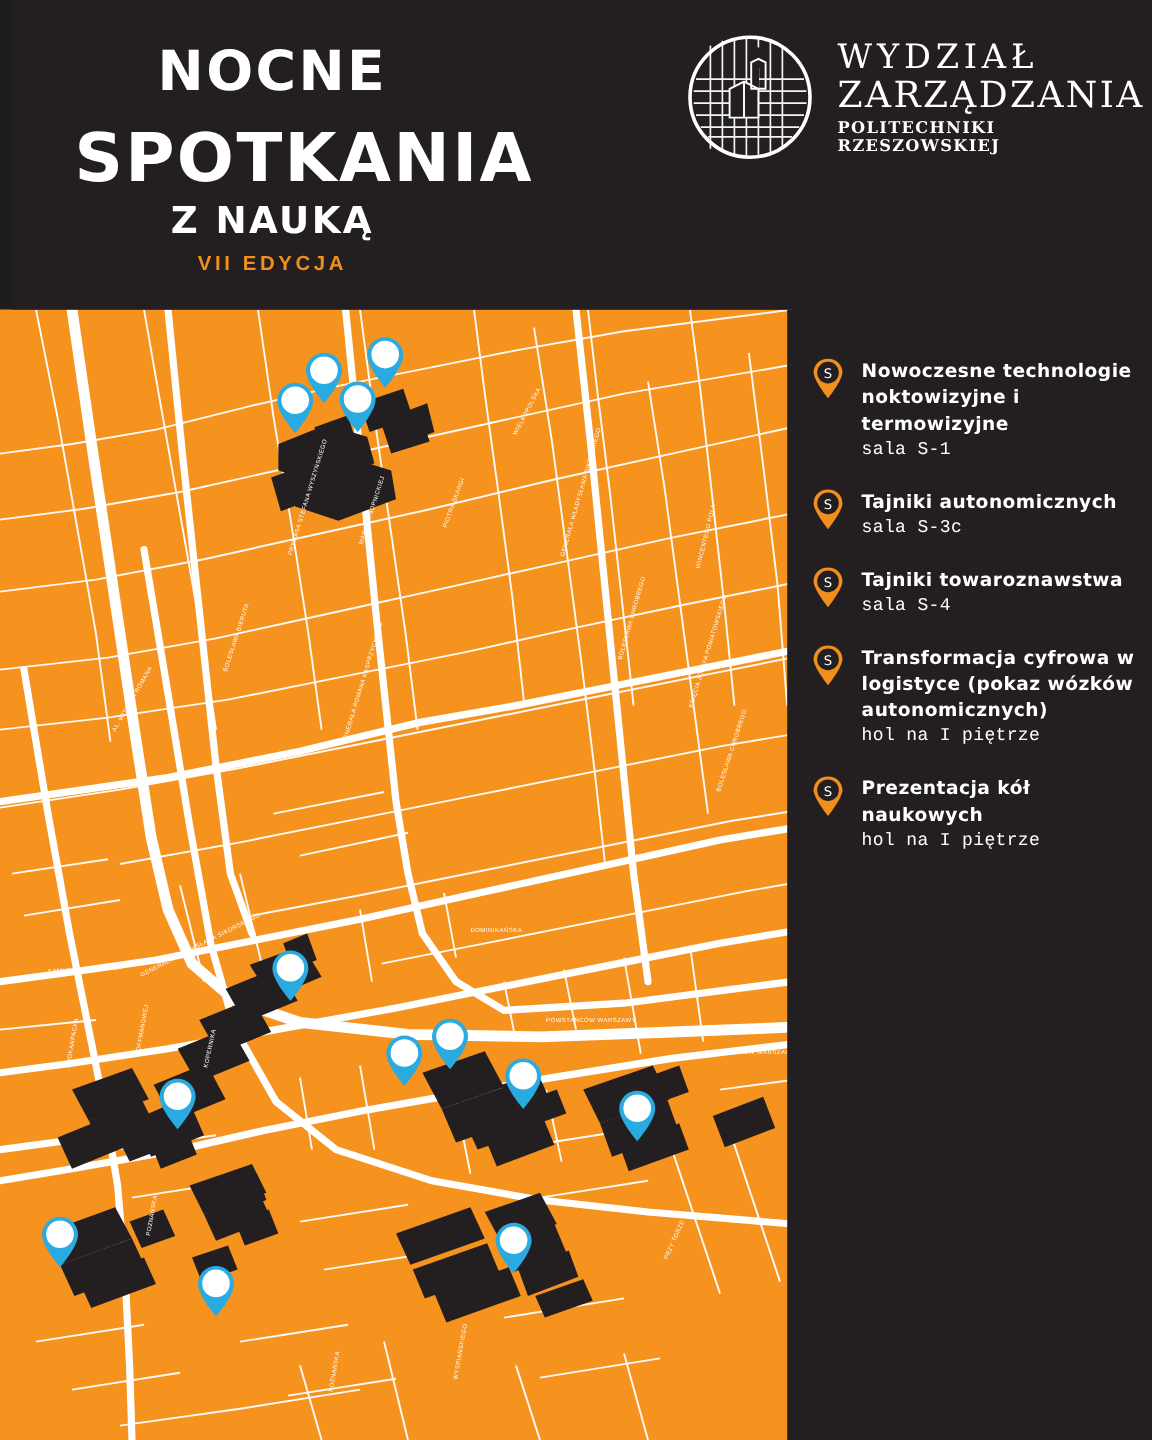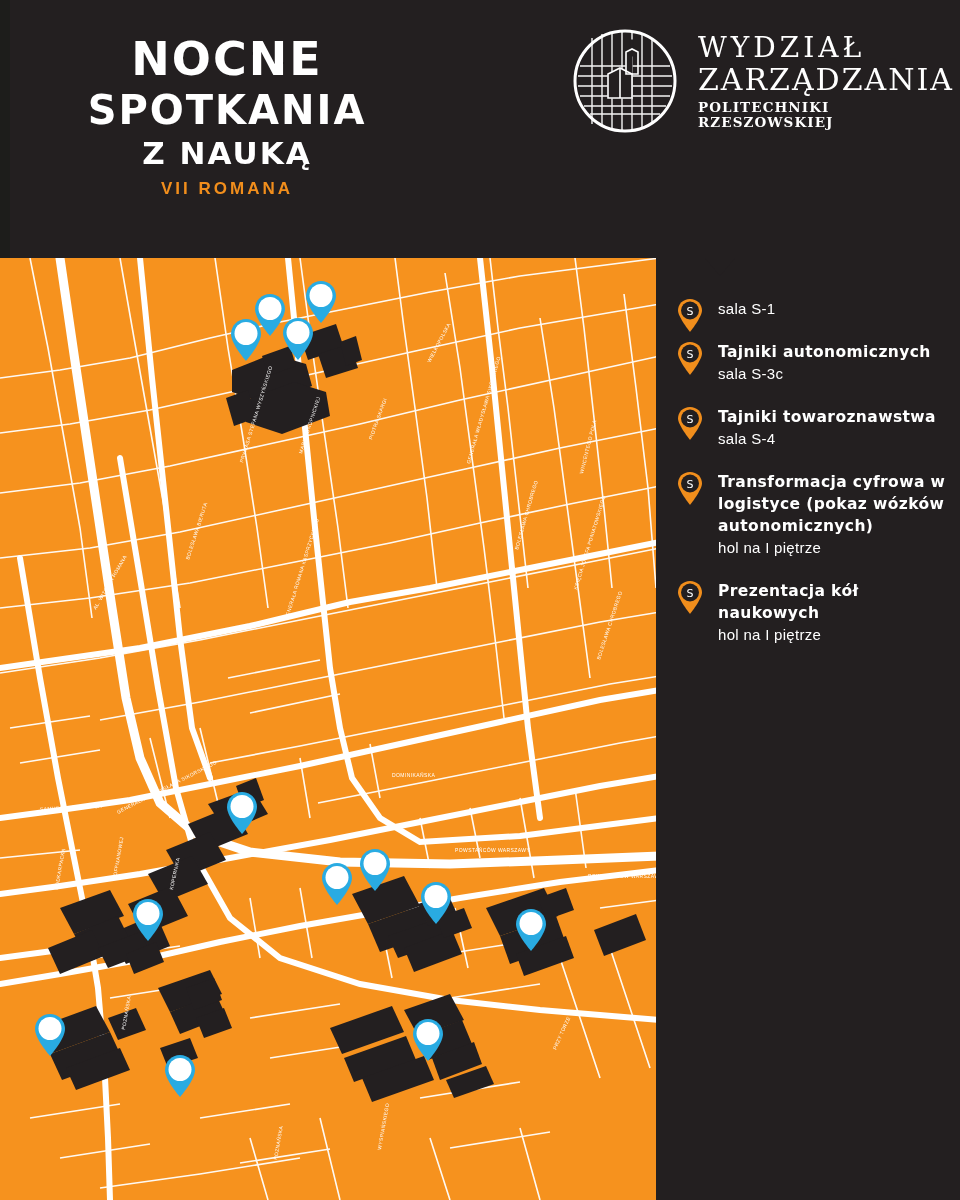--- a/index.html
+++ b/index.html
@@ -40,21 +40,21 @@
     color: #ffffff;
   }
   .logo-line {
     font-weight: bold;
     letter-spacing: 2px;
     line-height: 1.0;
     text-transform: uppercase;
     font-family: "DejaVu Sans", sans-serif;
   }
   .logo-line1 { font-size: 46px; }
-  .logo-line2 { font-size: 40px; margin-top: 8px; }
+  .logo-line2 { font-size: 56px; margin-top: 23px; }
   .logo-line3 { font-size: 31px; margin-top: 8px; }
   .logo-edition {
     margin-top: 10px;
     color: #f18e1c;
     font-size: 17px;
     letter-spacing: 3px;
     font-weight: bold;
   }
 
   .wz-logo {
@@ -150,21 +150,21 @@
     font-weight: bold;
     line-height: 1.42;
     letter-spacing: 0.4px;
     font-family: "DejaVu Sans", sans-serif;
   }
   .attr-room {
     color: #ffffff;
     font-size: 15px;
     line-height: 1.4;
     letter-spacing: 0.3px;
-    font-family: Liberation Sans, sans-serif;
+    font-family: Liberation Mono, monospace;
   }
 
   
   .map {
     position: absolute;
     left: 0;
     top: 258px;
     width: 660px;
     height: 942px;
     background: #f6921e;
@@ -202,21 +202,21 @@
 <body>
 
 <div class="page">
 
   <div class="header">
 
     <div class="logo-title">
       <div class="logo-line logo-line1">NOCNE</div>
       <div class="logo-line logo-line2">SPOTKANIA</div>
       <div class="logo-line logo-line3">Z NAUKĄ</div>
-      <div class="logo-edition">VII ROMANA</div>
+      <div class="logo-edition">VII EDYCJA</div>
     </div>
 
     <div class="wz-logo">
       <svg class="wz-mark" viewBox="0 0 110 110">
         <circle cx="55" cy="55" r="50" fill="none" stroke="#ffffff" stroke-width="3"></circle>
         <g stroke="#ffffff" stroke-width="1.4" fill="none" opacity="0.95">
           <path d="M10 40 H100 M8 50 H102 M8 60 H102 M10 70 H100 M14 80 H96 M20 88 H90"></path>
           <path d="M22 12 V98 M32 8 V100 M42 6 V103 M52 5 V104 M62 6 V103 M72 8 V101 M82 12 V97"></path>
         </g>
         <g fill="#231f20" stroke="#231f20">
@@ -245,20 +245,21 @@
   <div class="side-panel"></div>
 
   <div class="attr-list">
 
     <div class="attr-item">
       <svg class="attr-pin" viewBox="0 0 28 36">
         <path d="M14 1 C7 1 2 6 2 12.5 C2 19 14 34 14 34 C14 34 26 19 26 12.5 C26 6 21 1 14 1 Z" fill="#f18e1c"></path>
         <circle cx="14" cy="12.5" r="9" fill="#231f20"></circle>
         <text x="14" y="17" text-anchor="middle" fill="#ffffff" font-size="11" font-family="DejaVu Sans">S</text>
       </svg>
+      <div class="attr-name">Nowoczesne technologie noktowizyjne i termowizyjne</div>
       <div class="attr-room">sala S-1</div>
     </div>
 
     <div class="attr-item">
       <svg class="attr-pin" viewBox="0 0 28 36">
         <path d="M14 1 C7 1 2 6 2 12.5 C2 19 14 34 14 34 C14 34 26 19 26 12.5 C26 6 21 1 14 1 Z" fill="#f18e1c"></path>
         <circle cx="14" cy="12.5" r="9" fill="#231f20"></circle>
         <text x="14" y="17" text-anchor="middle" fill="#ffffff" font-size="11" font-family="DejaVu Sans">S</text>
       </svg>
       <div class="attr-name">Tajniki autonomicznych</div>

